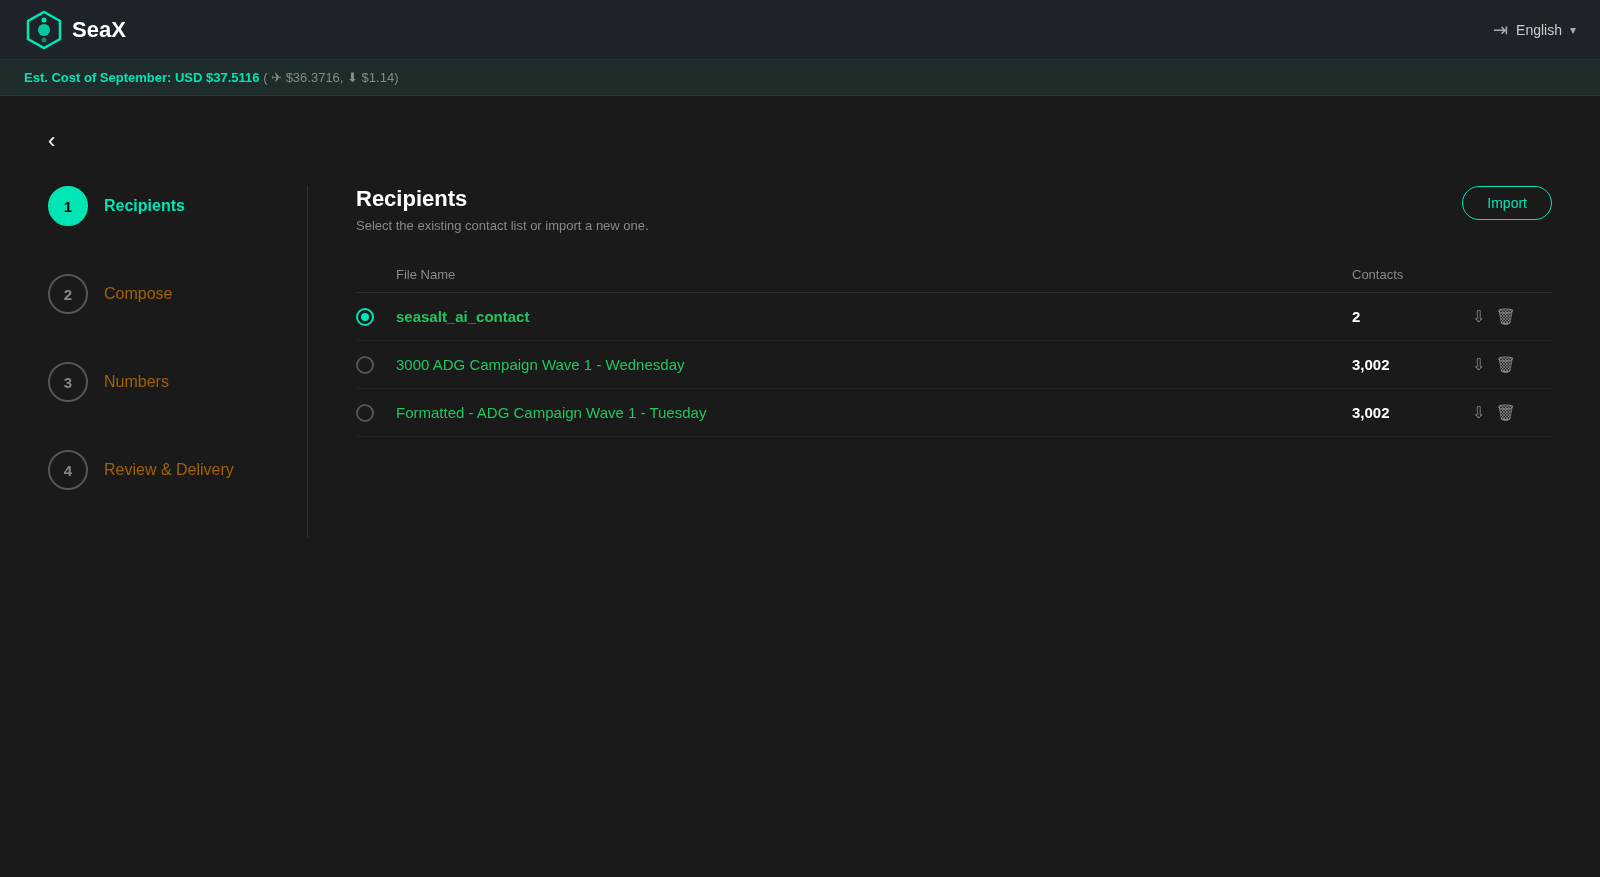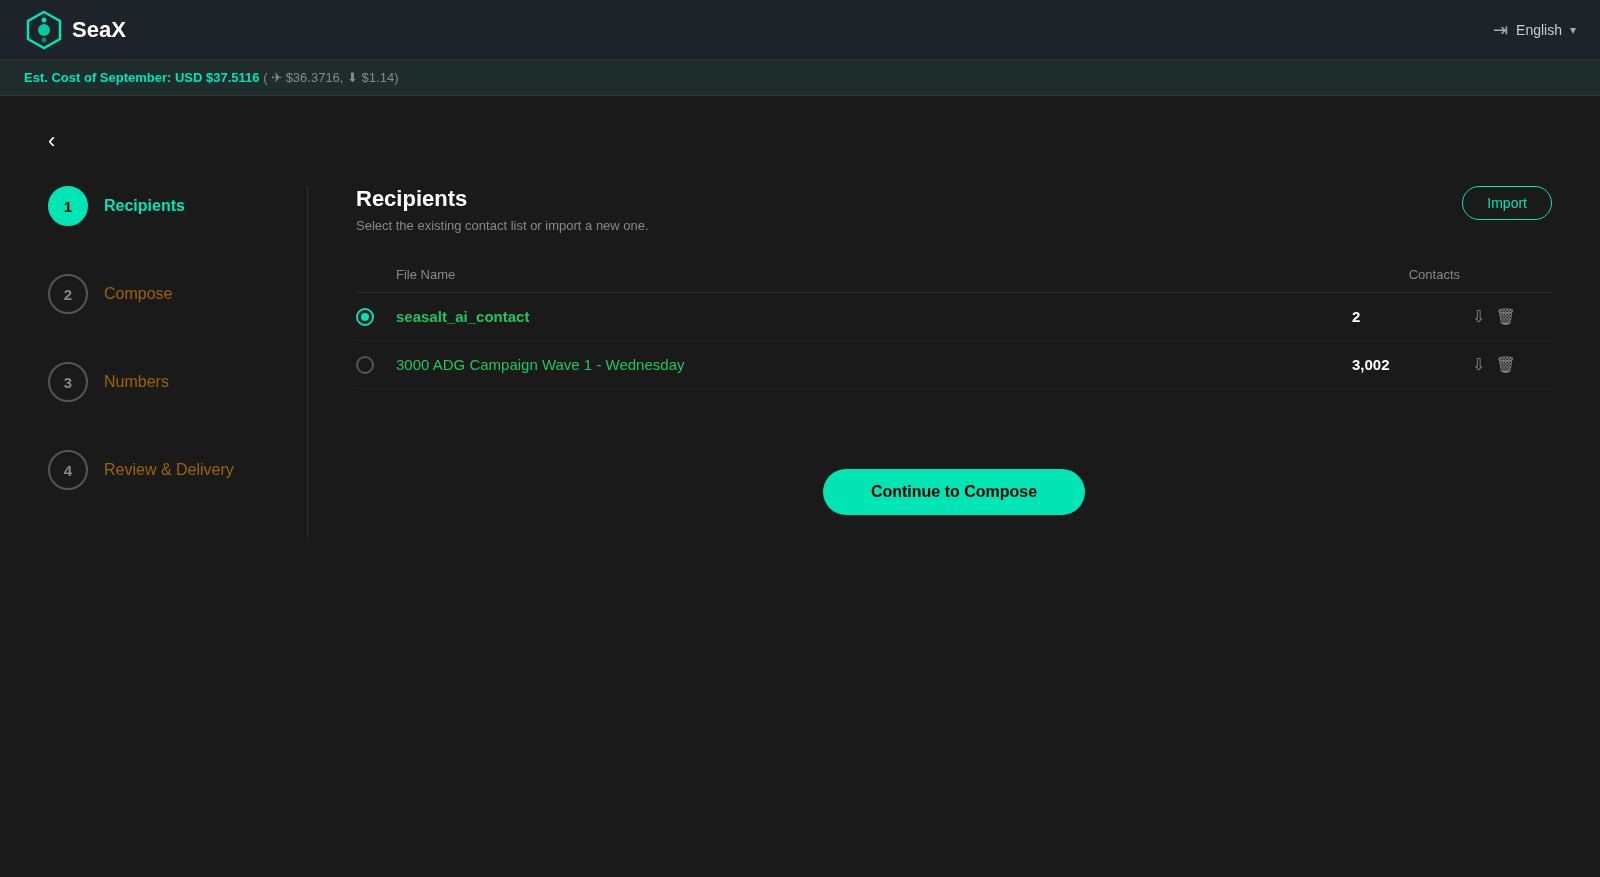--- a/index.html
+++ b/index.html
@@ -178,21 +178,21 @@
       border-bottom: 1px solid #2e2e2e;
     }
     .contacts-table th {
       color: #888888;
       font-size: 13px;
       font-weight: 400;
       padding: 10px 12px 10px 0;
       text-align: left;
     }
     .contacts-table th.col-contacts {
-      text-align: right;
+      text-align: left;
       width: 120px;
     }
     .contacts-table th.col-actions {
       width: 80px;
     }
     .contacts-table tbody tr {
       border-bottom: 1px solid #252525;
     }
     .contacts-table td {
       padding: 14px 12px 14px 0;
@@ -376,22 +376,32 @@
               </td>
               <td class="td-filename">3000 ADG Campaign Wave 1 - Wednesday</td>
               <td class="td-contacts">3,002</td>
               <td class="td-actions">
                 <div class="row-actions">
                   <span class="action-icon">⇩</span>
                   <span class="action-icon">🗑</span>
                 </div>
               </td>
             </tr>
+            <tr>
+              <td class="td-radio">
+                <div class="radio-btn"></div>
+              </td>
+              <td class="td-filename">Formatted - ADG Campaign Wave 1 - Tuesday</td>
+              <td class="td-contacts">3,002</td>
+              <td class="td-actions">
+                <div class="row-actions">
+                  <span class="action-icon">⇩</span>
+                  <span class="action-icon">🗑</span>
+                </div>
+              </td>
+            </tr>
           </tbody>
       </table>
 
-      <div class="footer-btn-row">
-        <button class="continue-btn">Continue to Compose</button>
-      </div>
 
     </div>
   </div>
 </div>
 
 </body></html>

